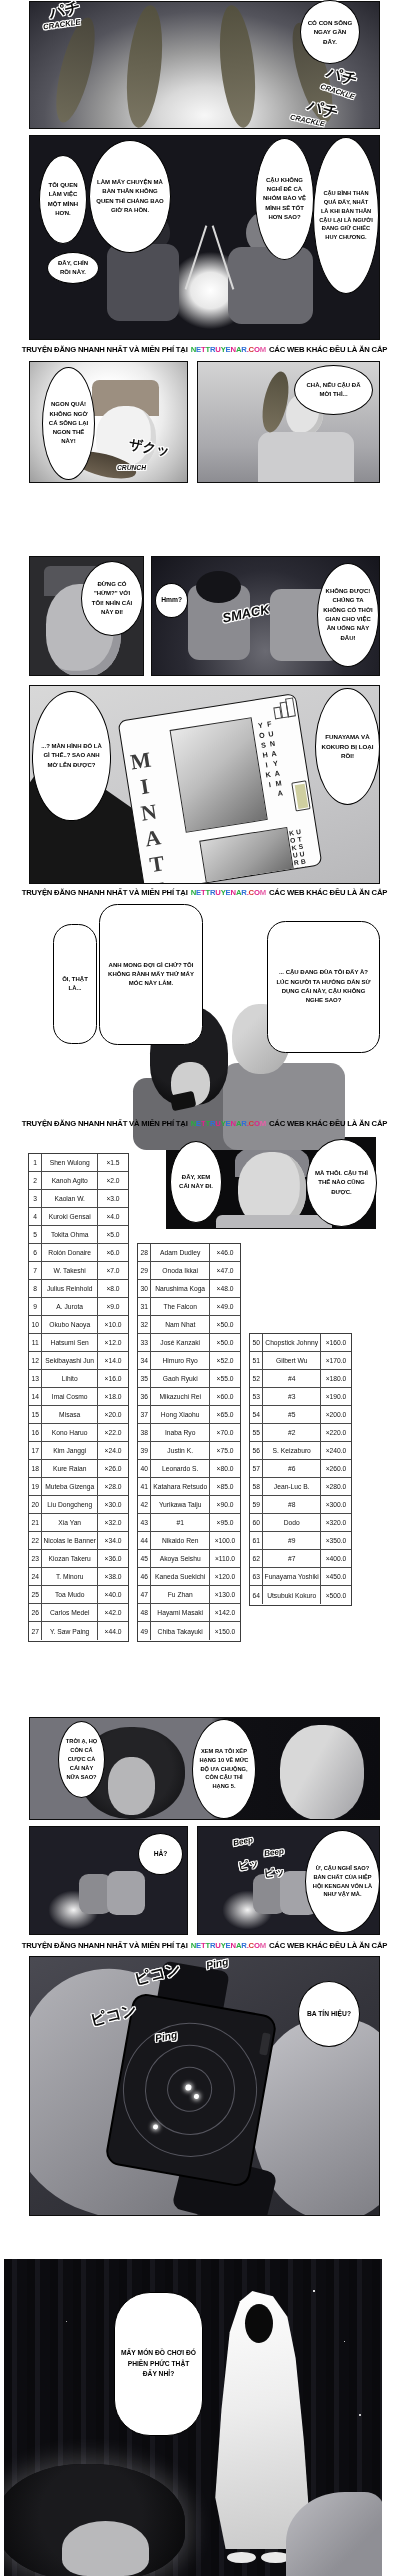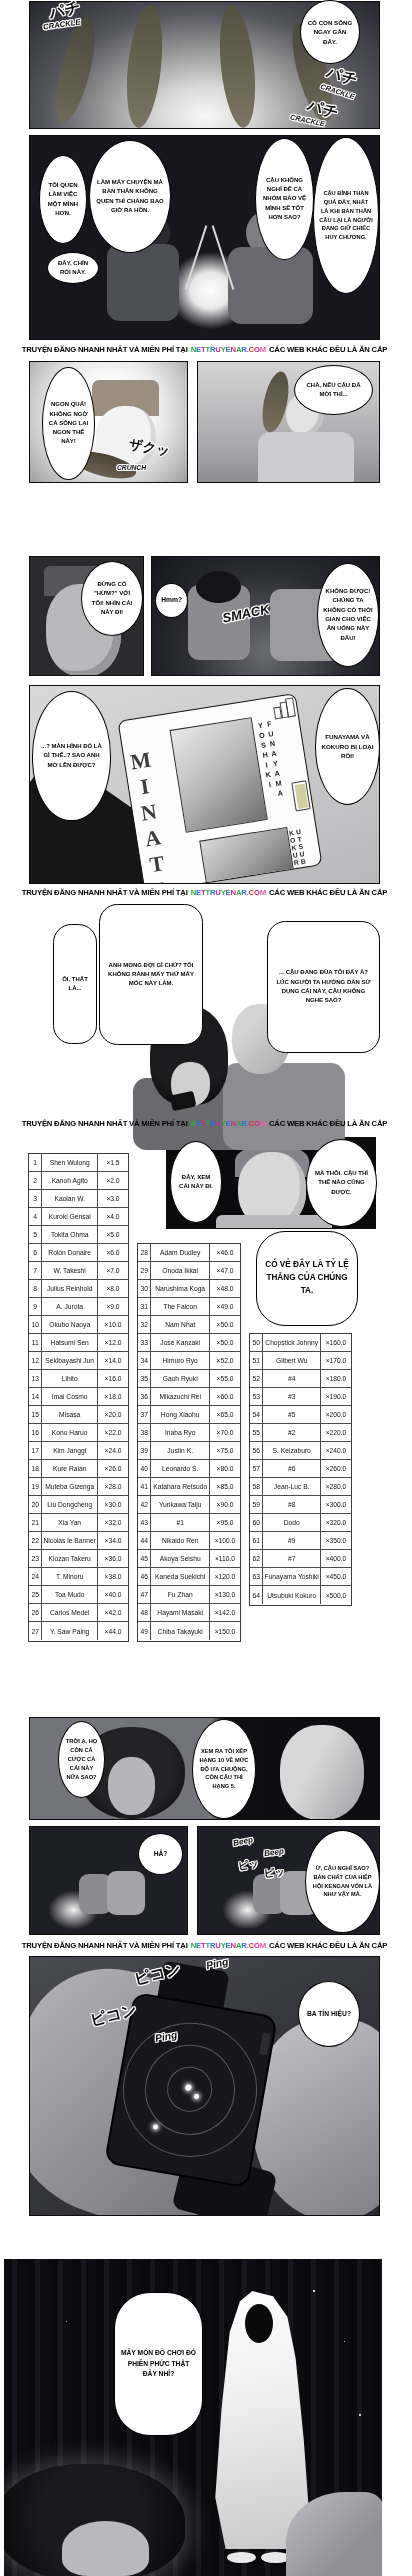--- a/index.html
+++ b/index.html
@@ -175,23 +175,20 @@
     <div class="shape" style="left:71px;top:14.4px;width:68px;height:76px;background:#d9d9d9;border-radius:46%;box-shadow:inset -6.2px -4.1px 0 #bdbdbd;"></div>
     <div class="shape" style="left:49px;top:77px;width:116px;height:15.5px;background:#b9b9bc;border-radius:6.2px 6.2px 0 0;"></div>
   </div>
   <div class="bubble ellipse" style="left:170px;top:1141px;width:52px;height:82px;">
     <span class="t">ĐÂY, XEM CÁI NÀY ĐI.</span>
   </div>
   <div class="bubble ellipse" style="left:306px;top:1139px;width:71px;height:88px;">
     <span class="t">MÀ THÔI. CẬU THÌ THẾ NÀO CŨNG ĐƯỢC.</span>
   </div>
 
-  <div class="bubble" style="left:256px;top:1231px;width:102px;height:95px;border:1.5px solid #000;border-radius:29px;font-size:8.2px;">
-    <span class="t">CÓ VẺ ĐÂY LÀ TỶ LỆ THẮNG CỦA CHÚNG TA.</span>
-  </div>
 
   <div class="tgroup" style="left:28px;top:1153px;width:101px;height:489px;">
       <div class="trow">
         <div class="tnum">1</div>
         <div class="tname">Shen Wulong</div>
         <div class="todds">×1.5</div>
       </div>
       <div class="trow">
         <div class="tnum">2</div>
         <div class="tname">Kanoh Agito</div>

